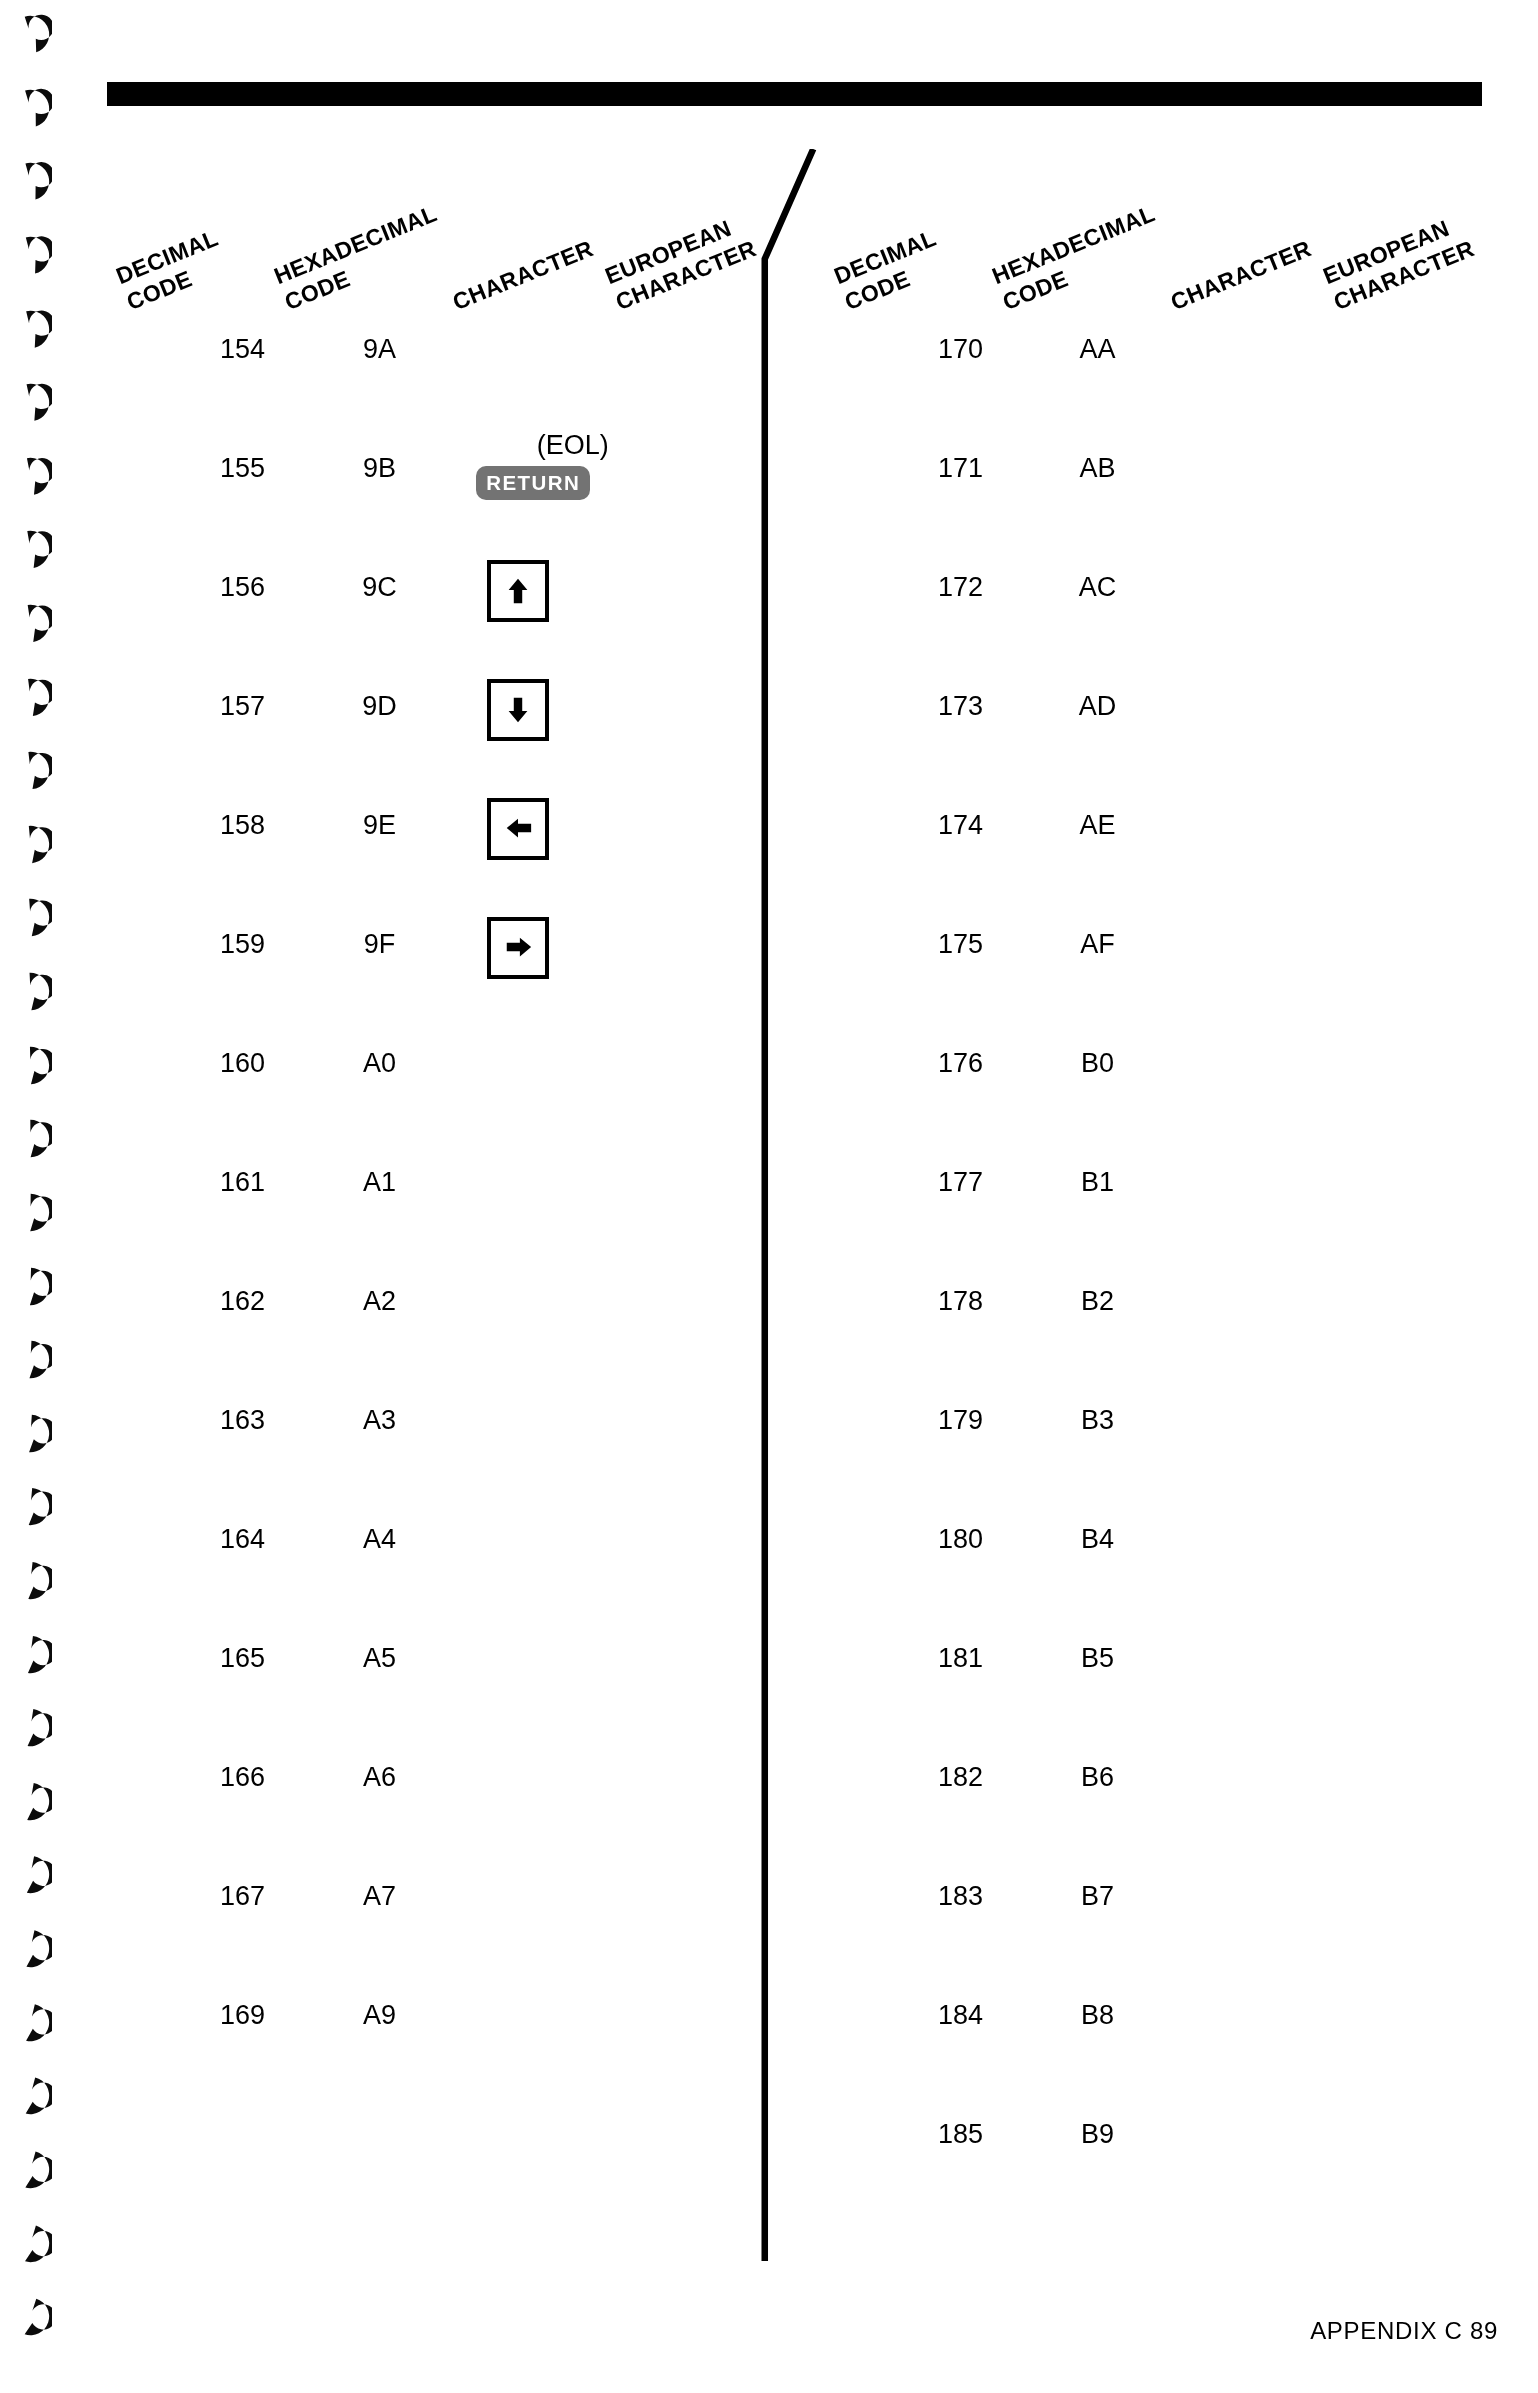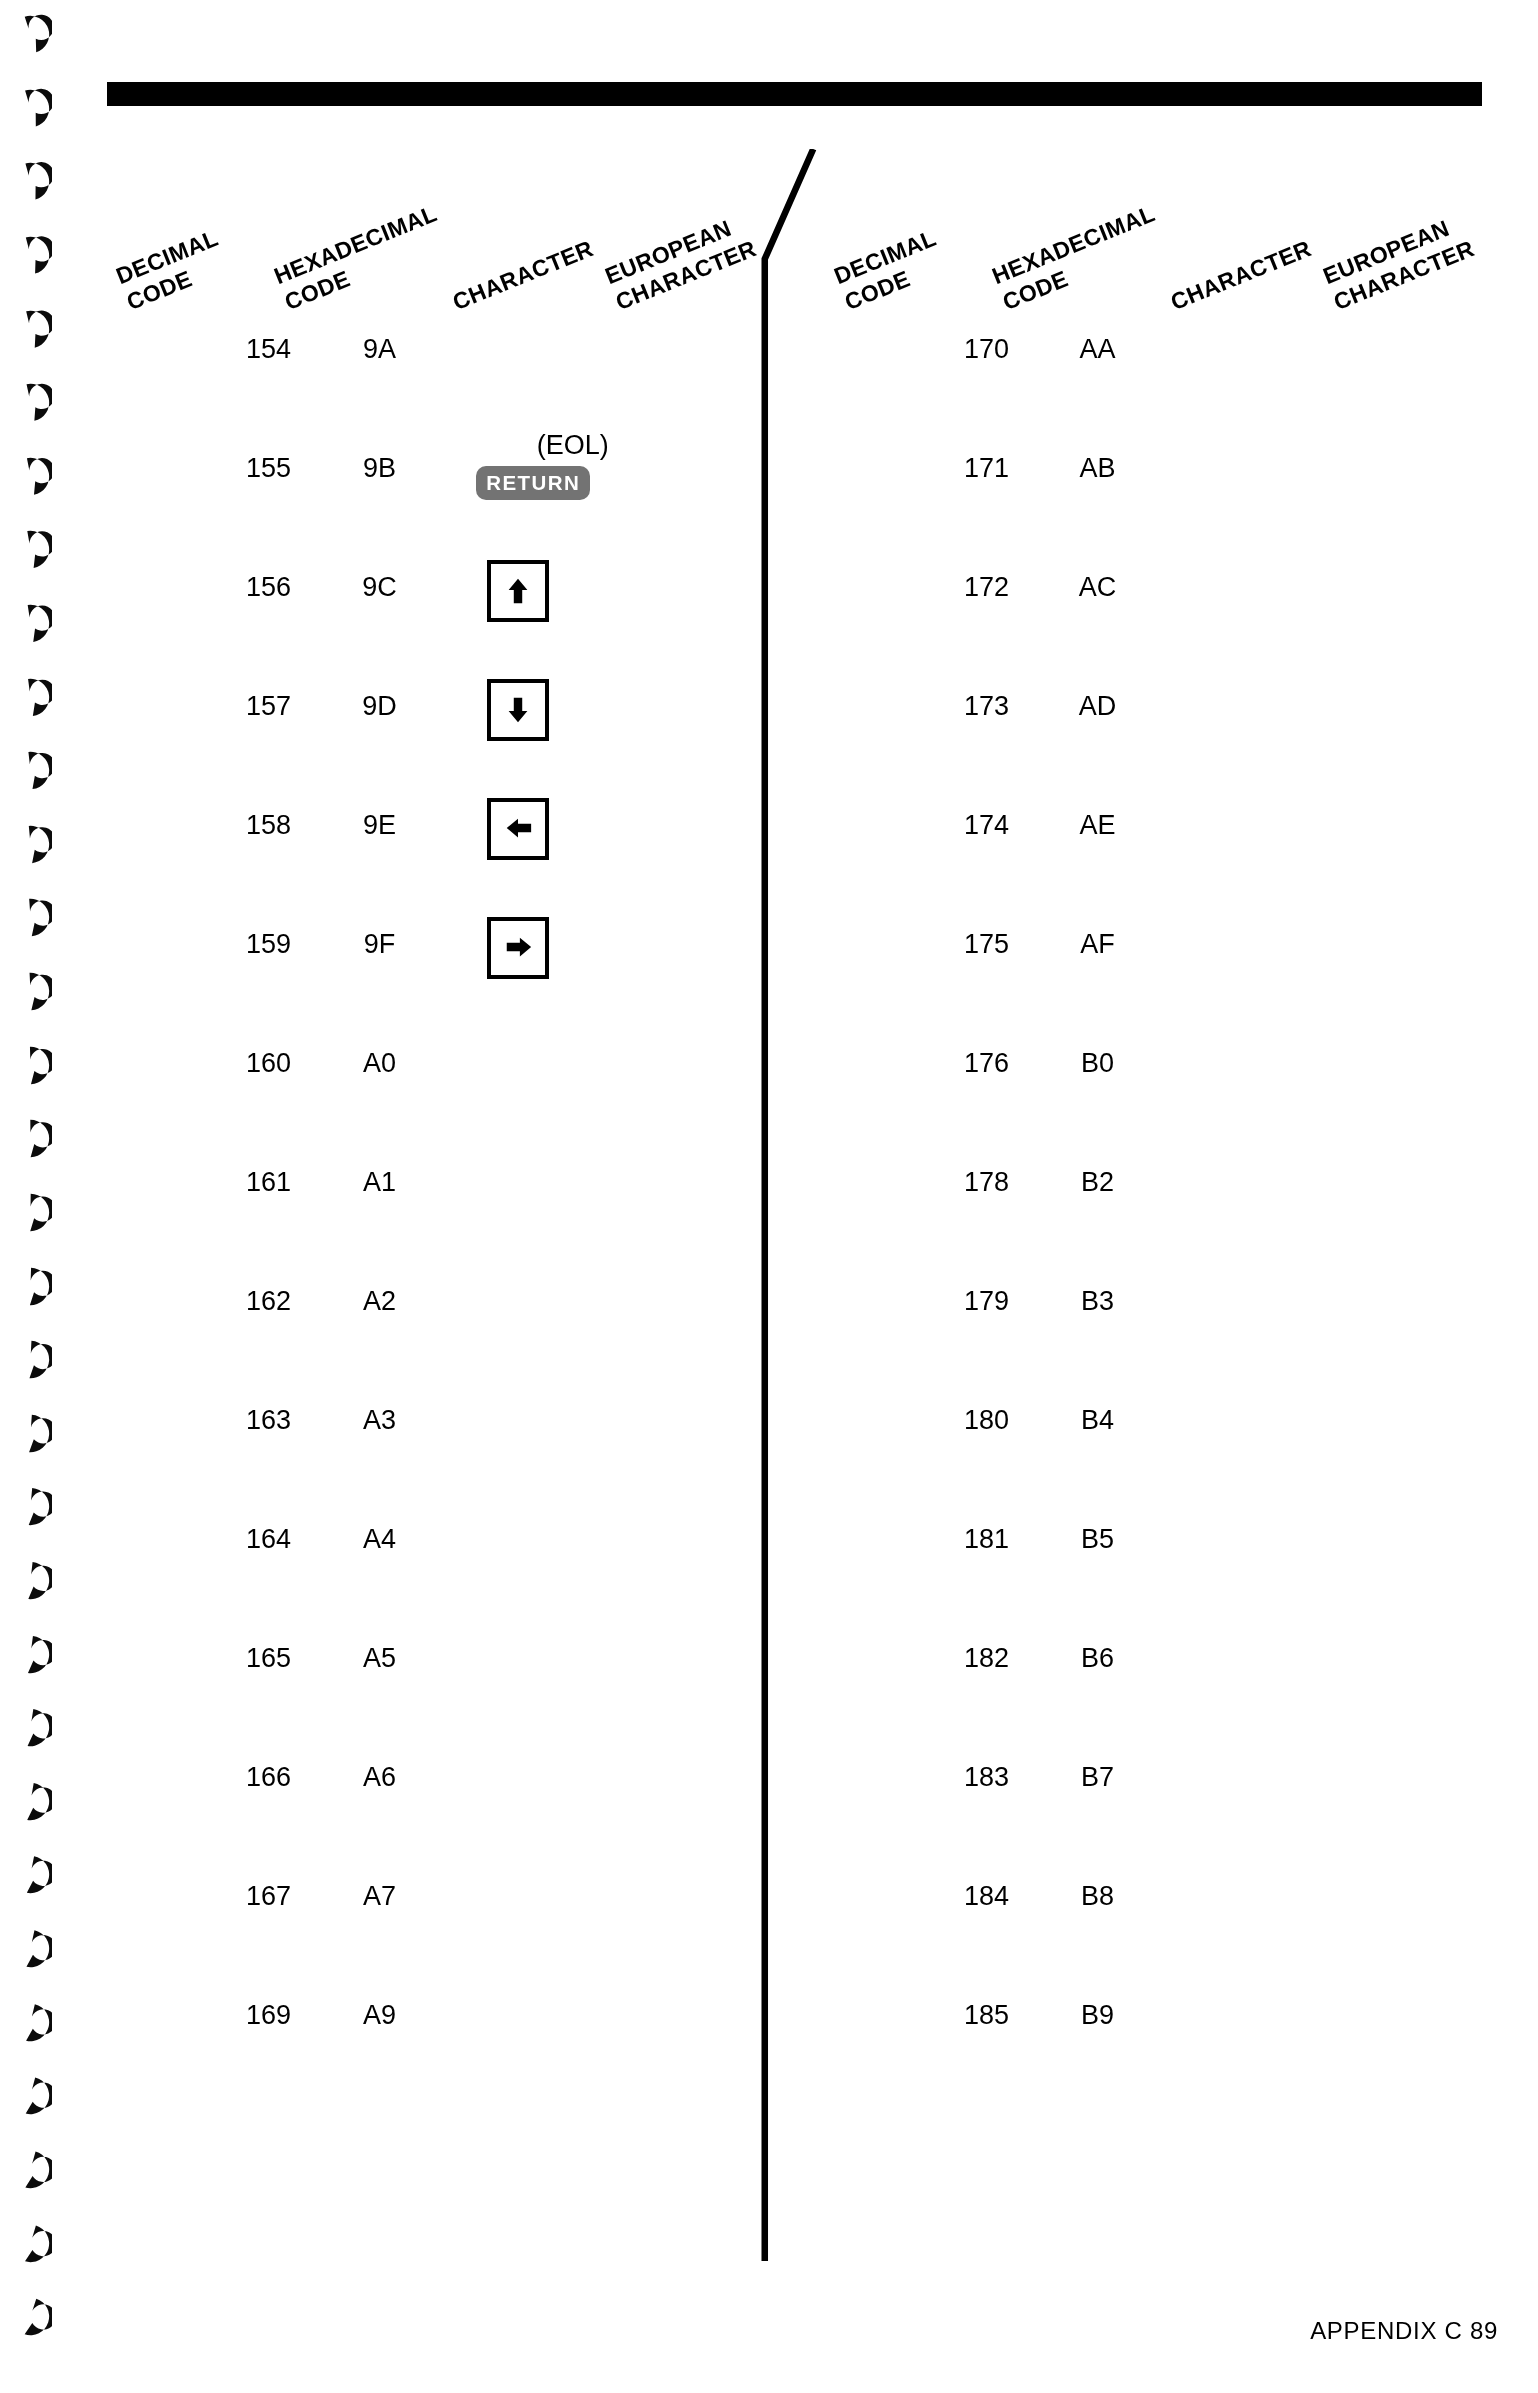--- a/index.html
+++ b/index.html
@@ -96,21 +96,21 @@
     position: relative;
     height: 119px;
   }
   .cell {
     position: absolute;
     font-size: 27px;
     line-height: 32px;
     color: #000;
     top: 17px;
   }
-  .c-dec  { left: 74px;  width: 103px; text-align: right; }
+  .c-dec  { left: 48px;  width: 103px; text-align: right; }
   .c-hex  { left: 214px; width: 103px; text-align: center;  }
   .c-char { left: 365px; width: 168px; text-align: left;  }
   .c-euro { left: 531px; width: 149px; text-align: left;  }
 
   
   .eol-wrap {
     position: absolute;
     left: 362px;
     top: -5.6px;
     width: 186px;
@@ -572,20 +572,26 @@
           <div class="cell c-char"></div>
           <div class="cell c-euro"></div>
         </div>
         <div class="row">
           <div class="cell c-dec">176</div>
           <div class="cell c-hex">B0</div>
           <div class="cell c-char"></div>
           <div class="cell c-euro"></div>
         </div>
         <div class="row">
+          <div class="cell c-dec">177</div>
+          <div class="cell c-hex">B1</div>
+          <div class="cell c-char"></div>
+          <div class="cell c-euro"></div>
+        </div>
+        <div class="row">
           <div class="cell c-dec">178</div>
           <div class="cell c-hex">B2</div>
           <div class="cell c-char"></div>
           <div class="cell c-euro"></div>
         </div>
         <div class="row">
           <div class="cell c-dec">179</div>
           <div class="cell c-hex">B3</div>
           <div class="cell c-char"></div>
           <div class="cell c-euro"></div>

